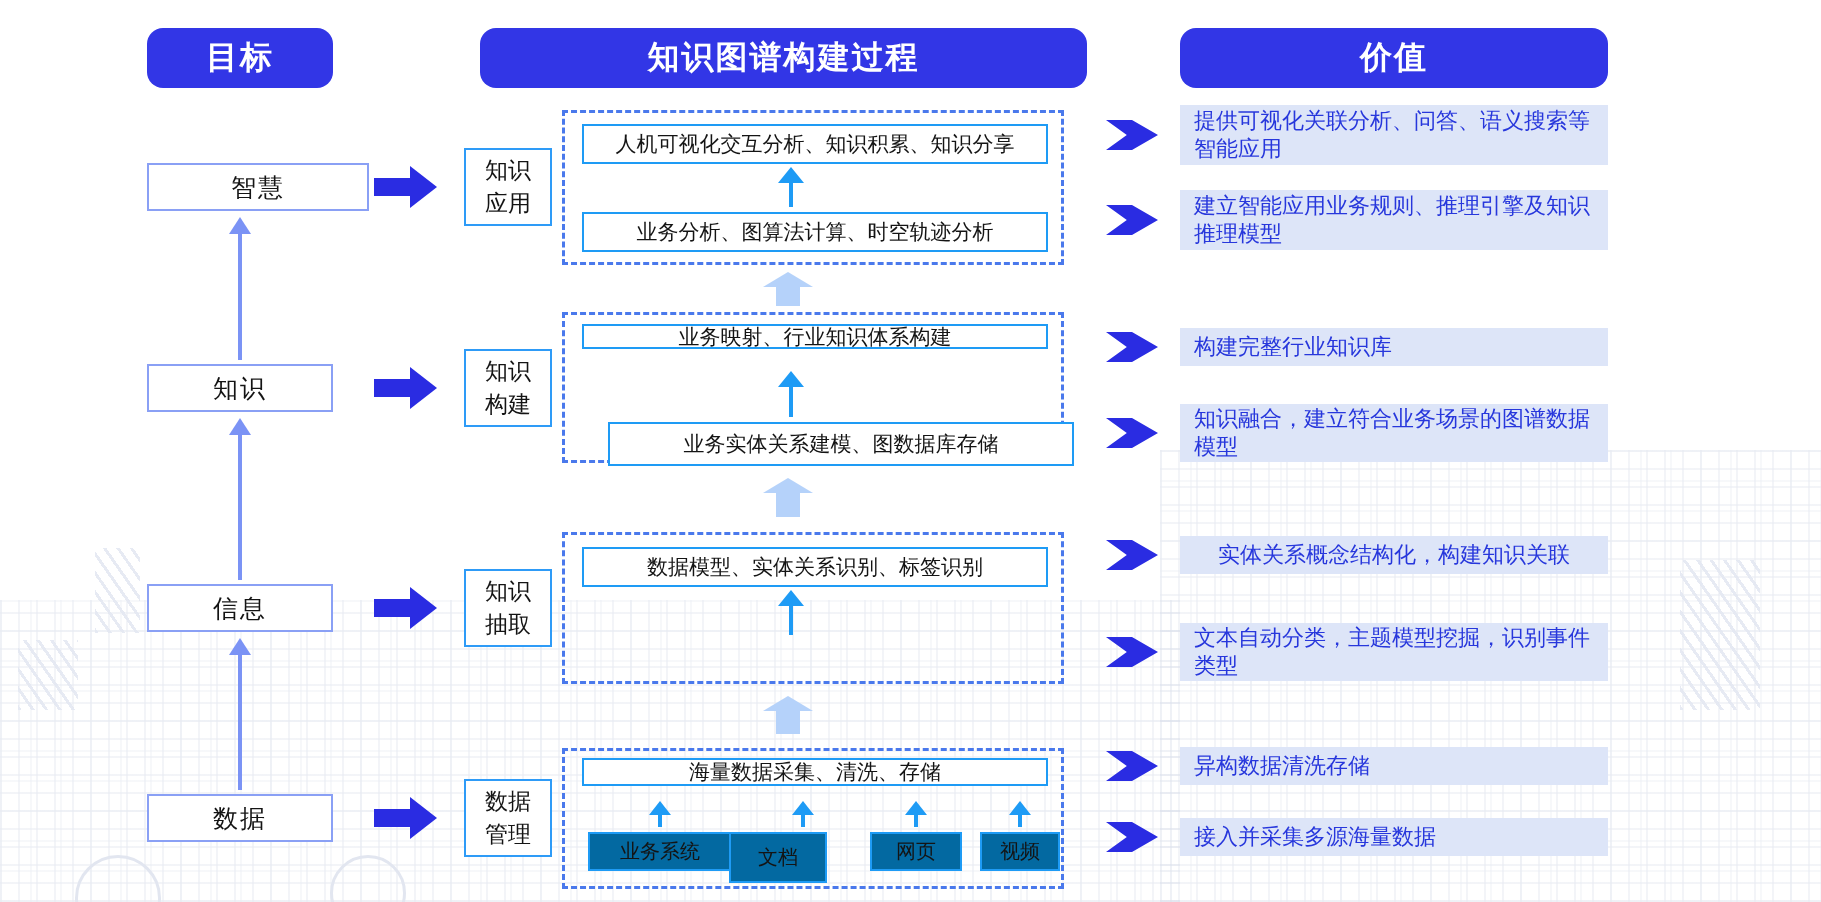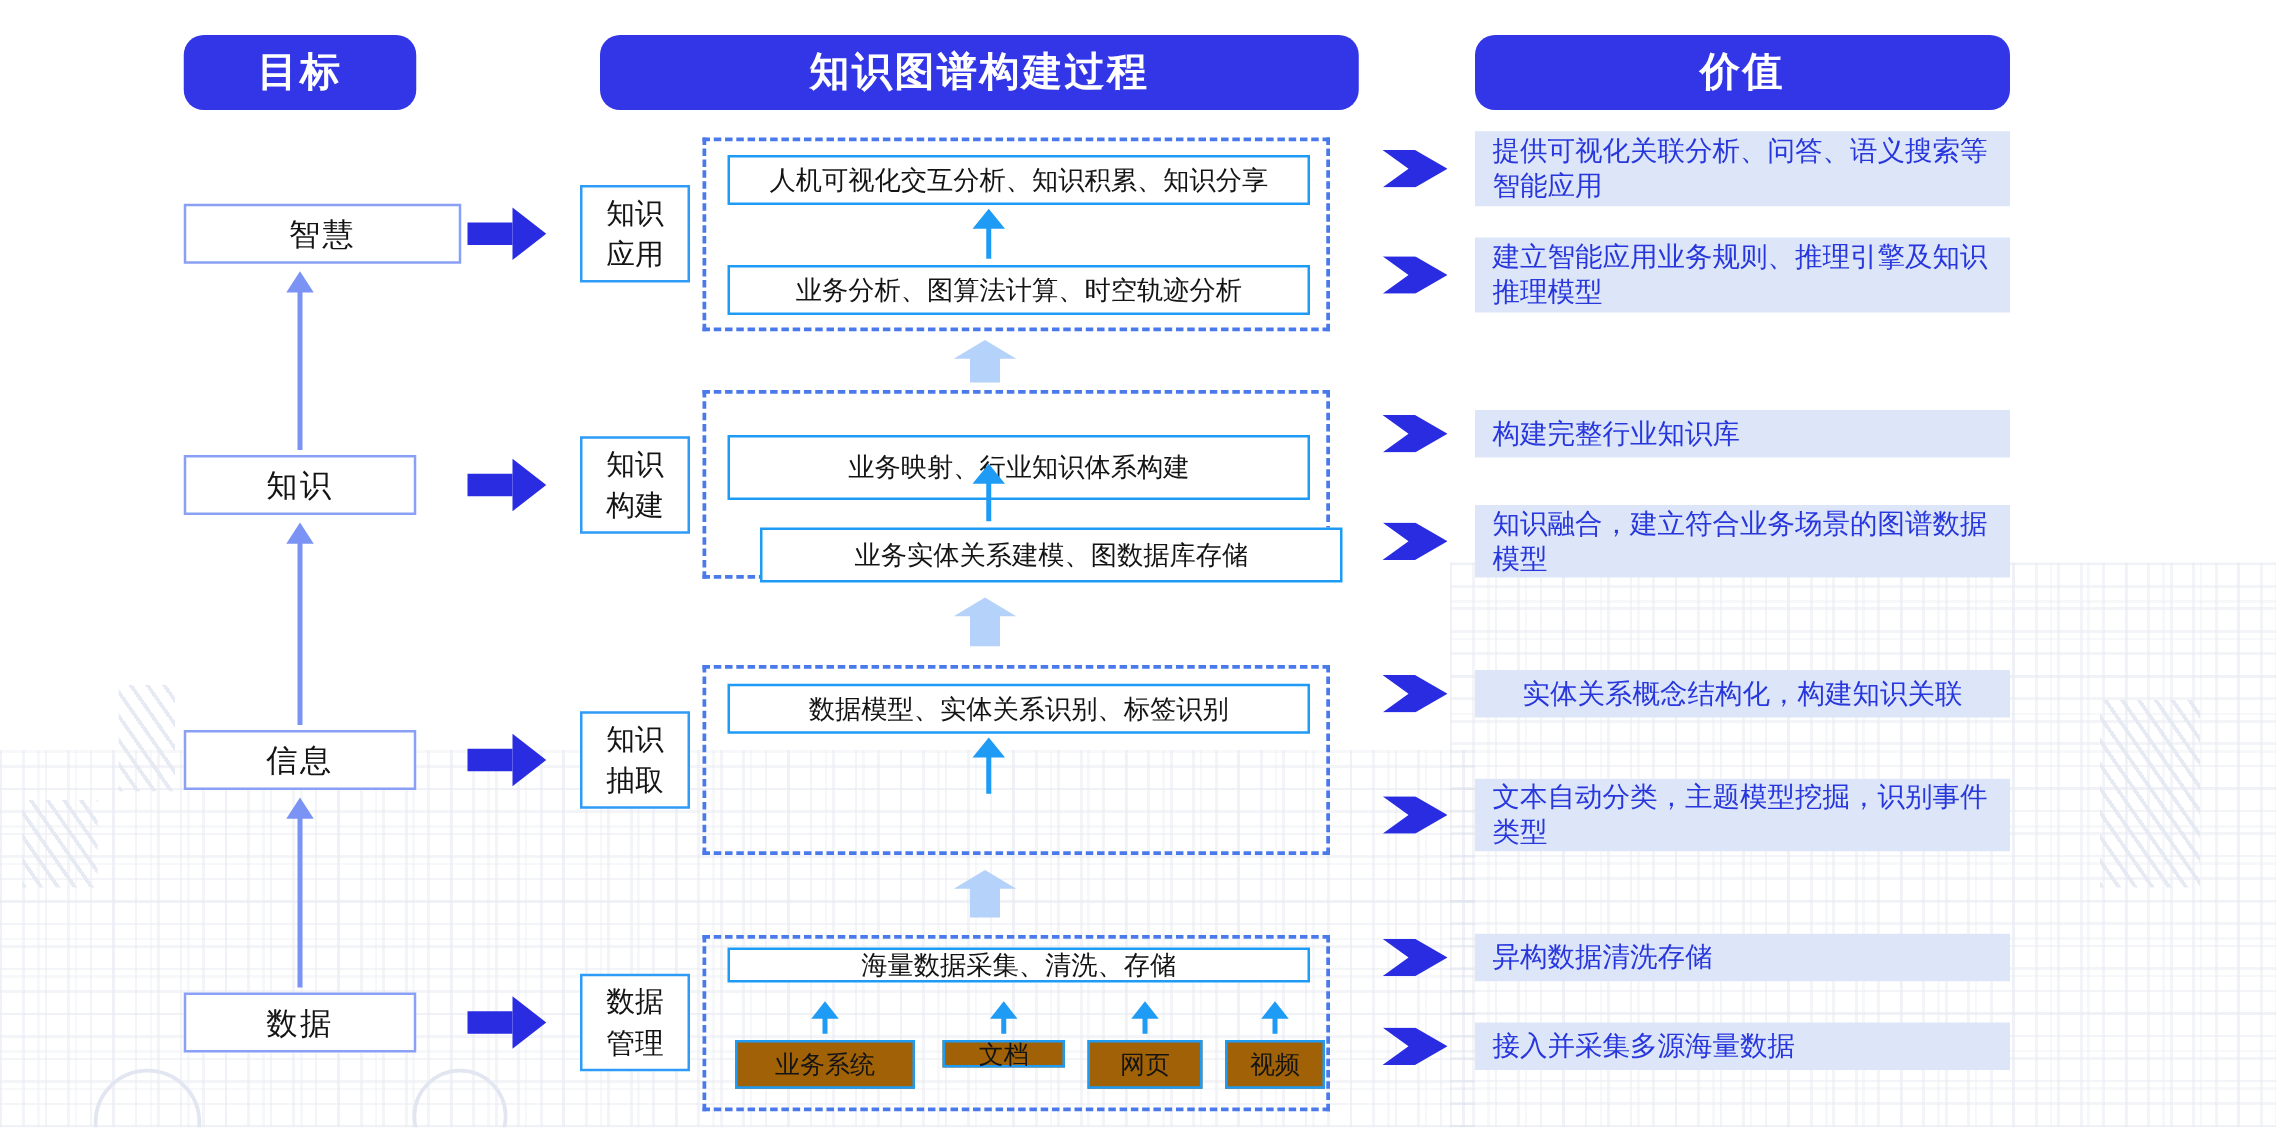--- a/index.html
+++ b/index.html
@@ -35,21 +35,21 @@
   .fat-right .shaft{position:absolute;left:0;top:12px;width:36px;height:18px;background:#2a2ce2;}
   .fat-right .head{position:absolute;left:36px;top:0;width:0;height:0;border-top:21px solid transparent;
                    border-bottom:21px solid transparent;border-left:27px solid #2a2ce2;}
 
   
   .stagebox{background:#fff;border:2px solid #2e9bf7;box-sizing:border-box;display:flex;align-items:center;
             justify-content:center;font-size:23px;line-height:33px;white-space:pre-line;text-align:center;color:#141414;}
   .group{border:3px dashed #4a79ec;box-sizing:border-box;}
   .innerbox{background:#fff;border:2px solid #1e9bf5;box-sizing:border-box;display:flex;align-items:center;
             justify-content:center;font-size:21px;color:#141414;}
-  .srcbox{background:#a16207;border:2px solid #1e9bf5;box-sizing:border-box;display:flex;align-items:center;
+  .srcbox{background:#0369a1;border:2px solid #1e9bf5;box-sizing:border-box;display:flex;align-items:center;
           justify-content:center;font-size:20px;color:#141414;}
   .cyan-up .head{position:absolute;left:0;top:0;width:0;height:0;border-left:13px solid transparent;
                  border-right:13px solid transparent;border-bottom:16px solid #1e9bf5;}
   .cyan-up .stem{position:absolute;left:11px;top:13px;bottom:2px;width:4px;background:#1e9bf5;}
   .cyan-up{width:26px;}
   .cyan-up.small{width:22px;}
   .cyan-up.small .head{border-left-width:11px;border-right-width:11px;border-bottom-width:14px;}
   .cyan-up.small .stem{left:9px;top:11px;}
   .pale-up{width:50px;}
   .pale-up .head{position:absolute;left:0;top:0;width:0;height:0;border-left:25px solid transparent;
@@ -129,21 +129,21 @@
       <div class="stem"></div>
     </div>
   <div class="abs innerbox" style="left:582px;top:212px;width:466px;height:40px;">业务分析、图算法计算、时空轨迹分析</div>
 
   <div class="abs pale-up" style="left:763px;top:272px;height:34px;">
     <div class="head"></div>
       <div class="shaft"></div>
     </div>
 
   <div class="abs group" style="left:562px;top:312px;width:502px;height:151px;"></div>
-  <div class="abs innerbox" style="left:582px;top:348px;width:466px;height:52px;">业务映射、行业知识体系构建</div>
+  <div class="abs innerbox" style="left:582px;top:324px;width:466px;height:25px;">业务映射、行业知识体系构建</div>
   <div class="abs cyan-up" style="left:778px;top:371px;height:48px;">
     <div class="head"></div>
       <div class="stem"></div>
     </div>
   <div class="abs innerbox" style="left:608px;top:422px;width:466px;height:44px;">业务实体关系建模、图数据库存储</div>
 
   <div class="abs pale-up" style="left:763px;top:478px;height:39px;">
     <div class="head"></div>
       <div class="shaft"></div>
     </div>
@@ -172,21 +172,21 @@
     </div>
   <div class="abs cyan-up small" style="left:905px;top:801px;height:28px;">
     <div class="head"></div>
       <div class="stem"></div>
     </div>
   <div class="abs cyan-up small" style="left:1009px;top:801px;height:28px;">
     <div class="head"></div>
       <div class="stem"></div>
     </div>
   <div class="abs srcbox" style="left:588px;top:832px;width:144px;height:39px;">业务系统</div>
-  <div class="abs srcbox" style="left:754px;top:832px;width:98px;height:22px;">文档</div>
+  <div class="abs srcbox" style="left:729px;top:832px;width:98px;height:51px;">文档</div>
   <div class="abs srcbox" style="left:870px;top:832px;width:92px;height:39px;">网页</div>
   <div class="abs srcbox" style="left:980px;top:832px;width:80px;height:39px;">视频</div>
 
   <div class="abs chevron" style="left:1106px;top:120px;width:52px;height:30px;"></div>
   <div class="abs chevron" style="left:1106px;top:205px;width:52px;height:30px;"></div>
   <div class="abs chevron" style="left:1106px;top:332px;width:52px;height:30px;"></div>
   <div class="abs chevron" style="left:1106px;top:418px;width:52px;height:30px;"></div>
   <div class="abs chevron" style="left:1106px;top:540px;width:52px;height:30px;"></div>
   <div class="abs chevron" style="left:1106px;top:637px;width:52px;height:30px;"></div>
   <div class="abs chevron" style="left:1106px;top:751px;width:52px;height:30px;"></div>

